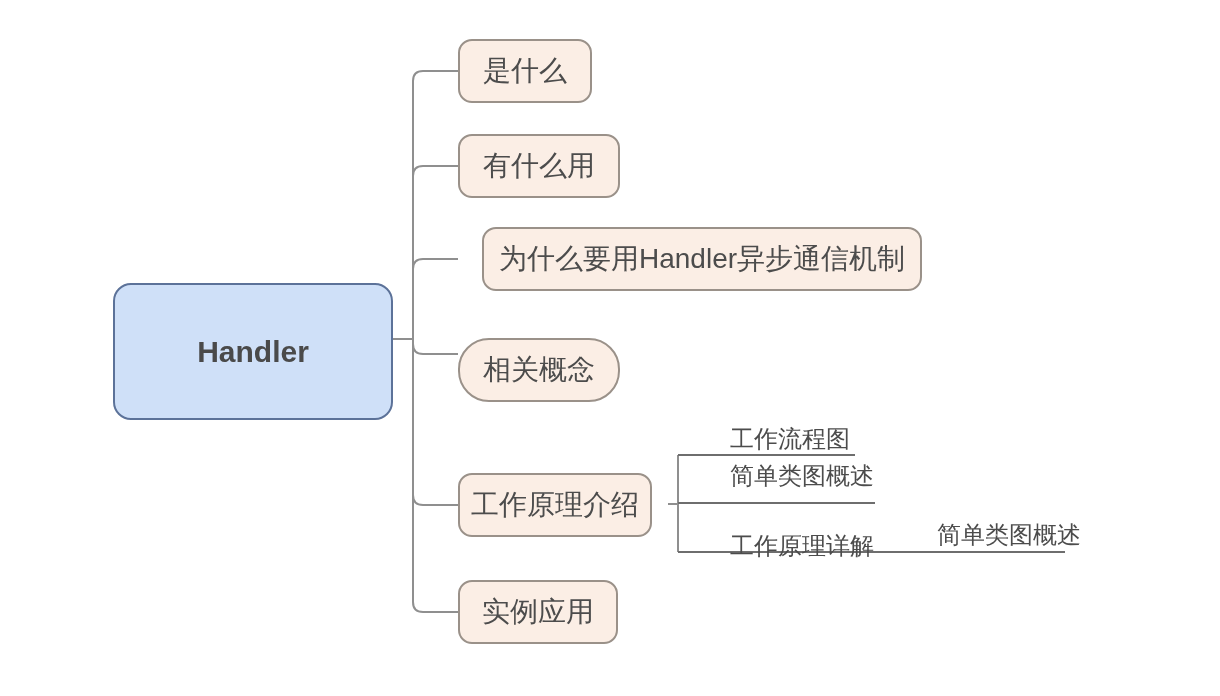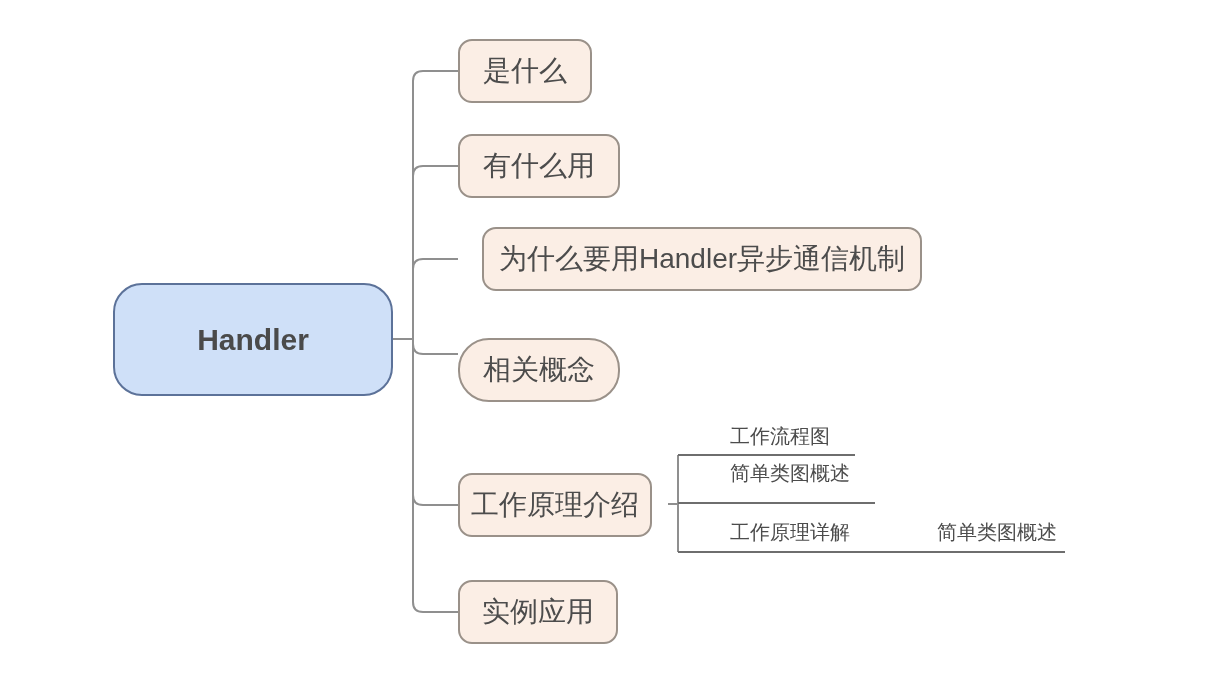--- a/index.html
+++ b/index.html
@@ -38,29 +38,29 @@
     background: var(--child-fill, #fbeee5);
     border: 2px solid var(--child-border, #9a9189);
     border-radius: 14px;
     color: var(--child-text, #4c4c4c);
     font-size: 28px;
     height: 64px;
   }
   .root-topic {
     background: var(--root-fill, #cfe0f8);
     border: 2px solid var(--root-border, #5c7299);
-    border-radius: 29px;
+    border-radius: 18px;
     color: var(--root-text, #4a4a4a);
     font-size: 30px;
     font-weight: bold;
-    height: 113px;
+    height: 137px;
   }
   .line-topic {
     position: absolute;
-    font-size: 20px;
+    font-size: 24px;
     color: var(--child-text, #4c4c4c);
     white-space: nowrap;
   }
 </style>
 </head>
 <body>
 
 <div class="canvas">
 
   <svg class="connector-layer" viewBox="0 0 1220 696">
@@ -89,17 +89,17 @@
   <div class="node topic" style="left:458px; top:338px; width:162px;border-radius:31px;">相关概念</div>
 
   <div class="node topic" style="left:458px; top:473px; width:194px;">工作原理介绍</div>
 
   <div class="node topic" style="left:458px; top:580px; width:160px;">实例应用</div>
 
   <div class="line-topic" style="left:730px; top:423px;">工作流程图</div>
 
   <div class="line-topic" style="left:730px; top:444px;margin-top:16px;">简单类图概述</div>
 
-  <div class="line-topic" style="left:730px; top:519px;">工作原理详解</div>
+  <div class="line-topic" style="left:730px; top:530px;">工作原理详解</div>
 
   <div class="line-topic" style="left:937px; top:519px;">简单类图概述</div>
 
 </div>
 
 </body></html>

